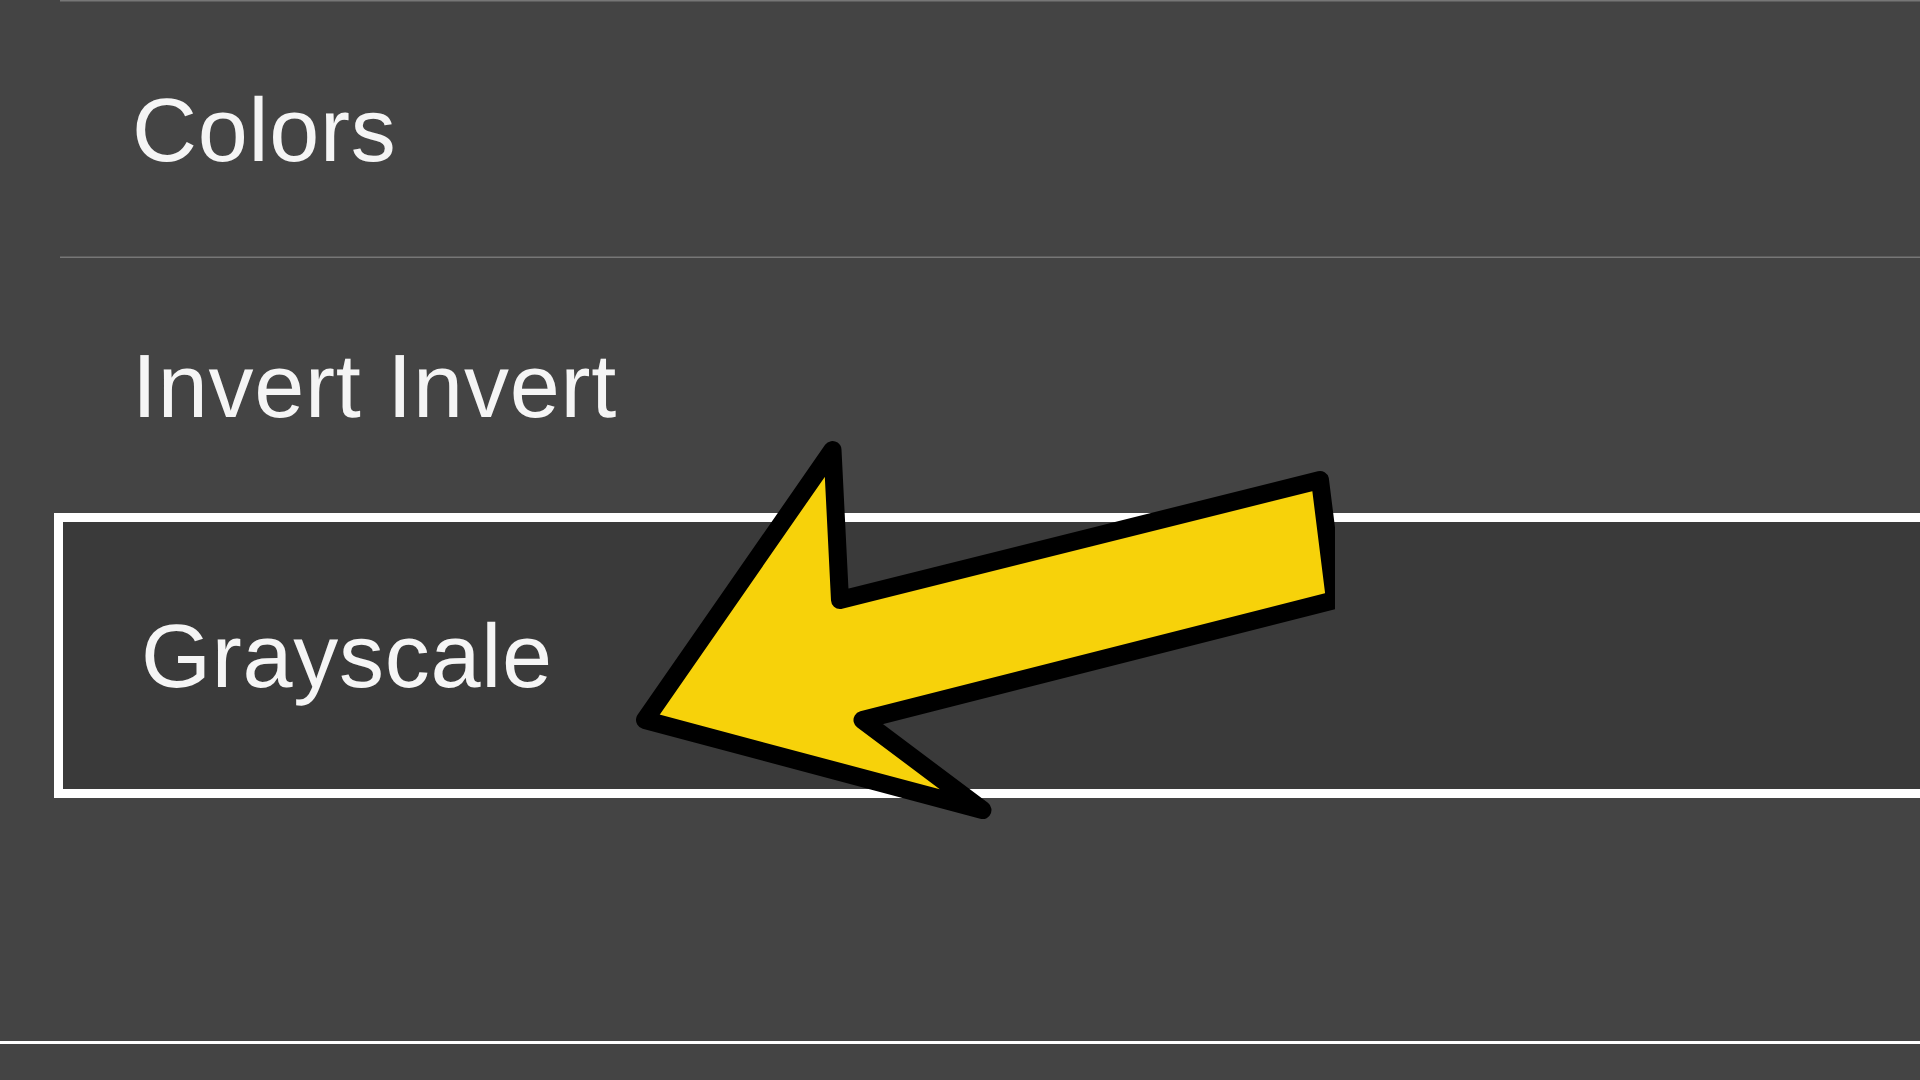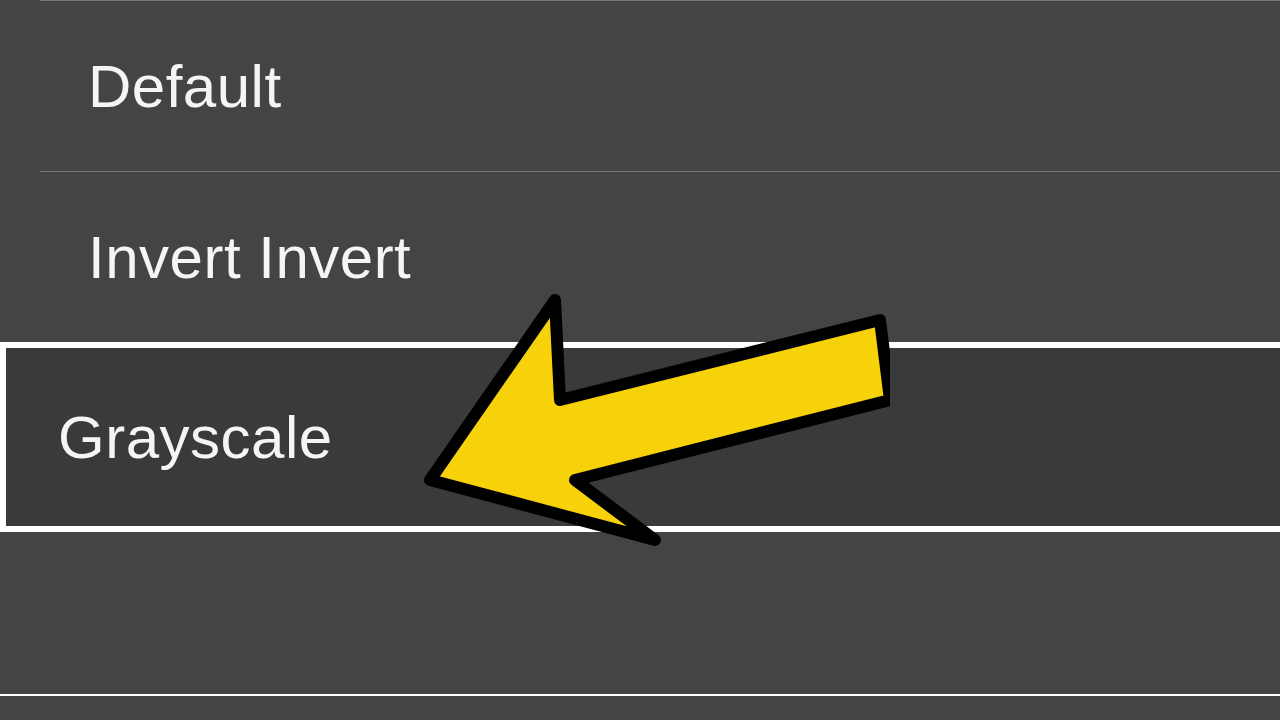--- a/index.html
+++ b/index.html
@@ -40,39 +40,40 @@
       color: #f5f5f5;
       letter-spacing: 0.5px;
       cursor: pointer;
       position: relative;
     }
     .menu-item.selected {
       height: 190px;
       background: #3a3a3a;
       border: 6px solid #ffffff;
       border-right: none;
+      margin-left: 36px;
       padding-left: 52px;
     }
     .arrow-svg {
       position: absolute;
       top: 280px;
       left: 420px;
       width: 470px;
       height: 270px;
       pointer-events: none;
     }
   </style>
 </head>
 <body>
 
 <div class="menu">
   <div class="divider"></div>
 
   <div class="menu-item">
-    <span>Default</span>
+    <span>Colors</span>
   </div>
 
   <div class="divider"></div>
 
   <div class="menu-item">
     <span>Invert Invert</span>
   </div>
 
   <div class="menu-item selected">
     <span>Grayscale</span>

